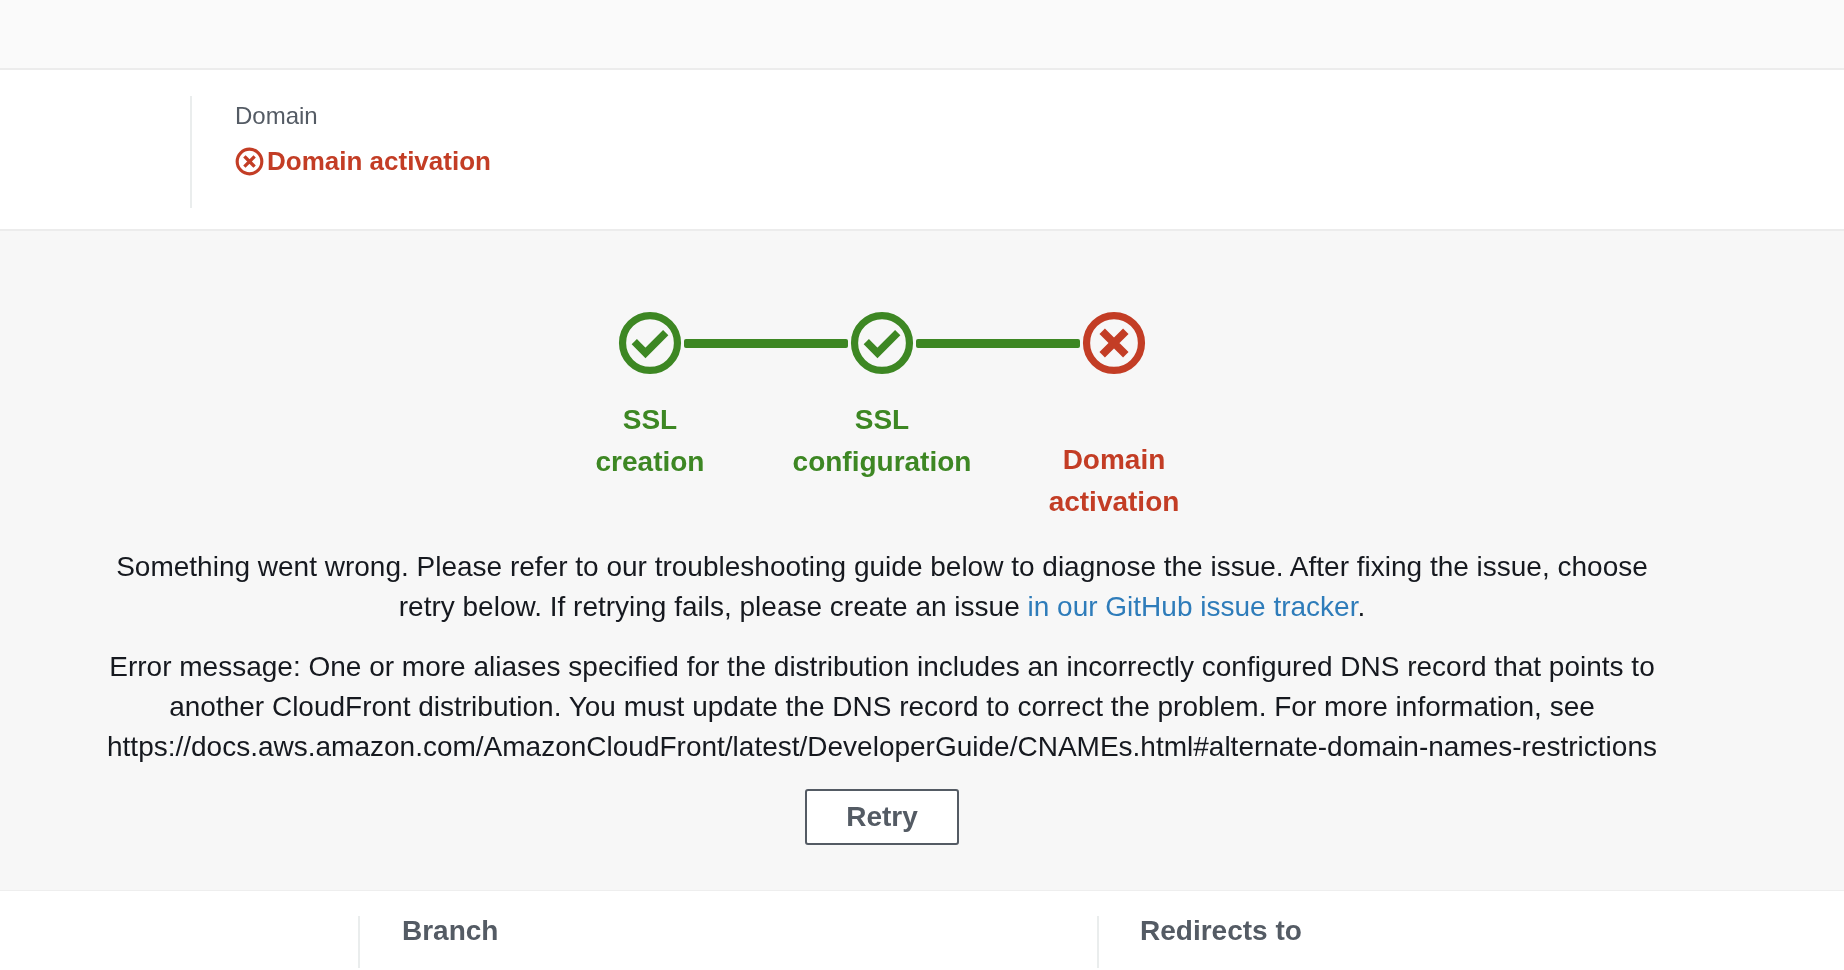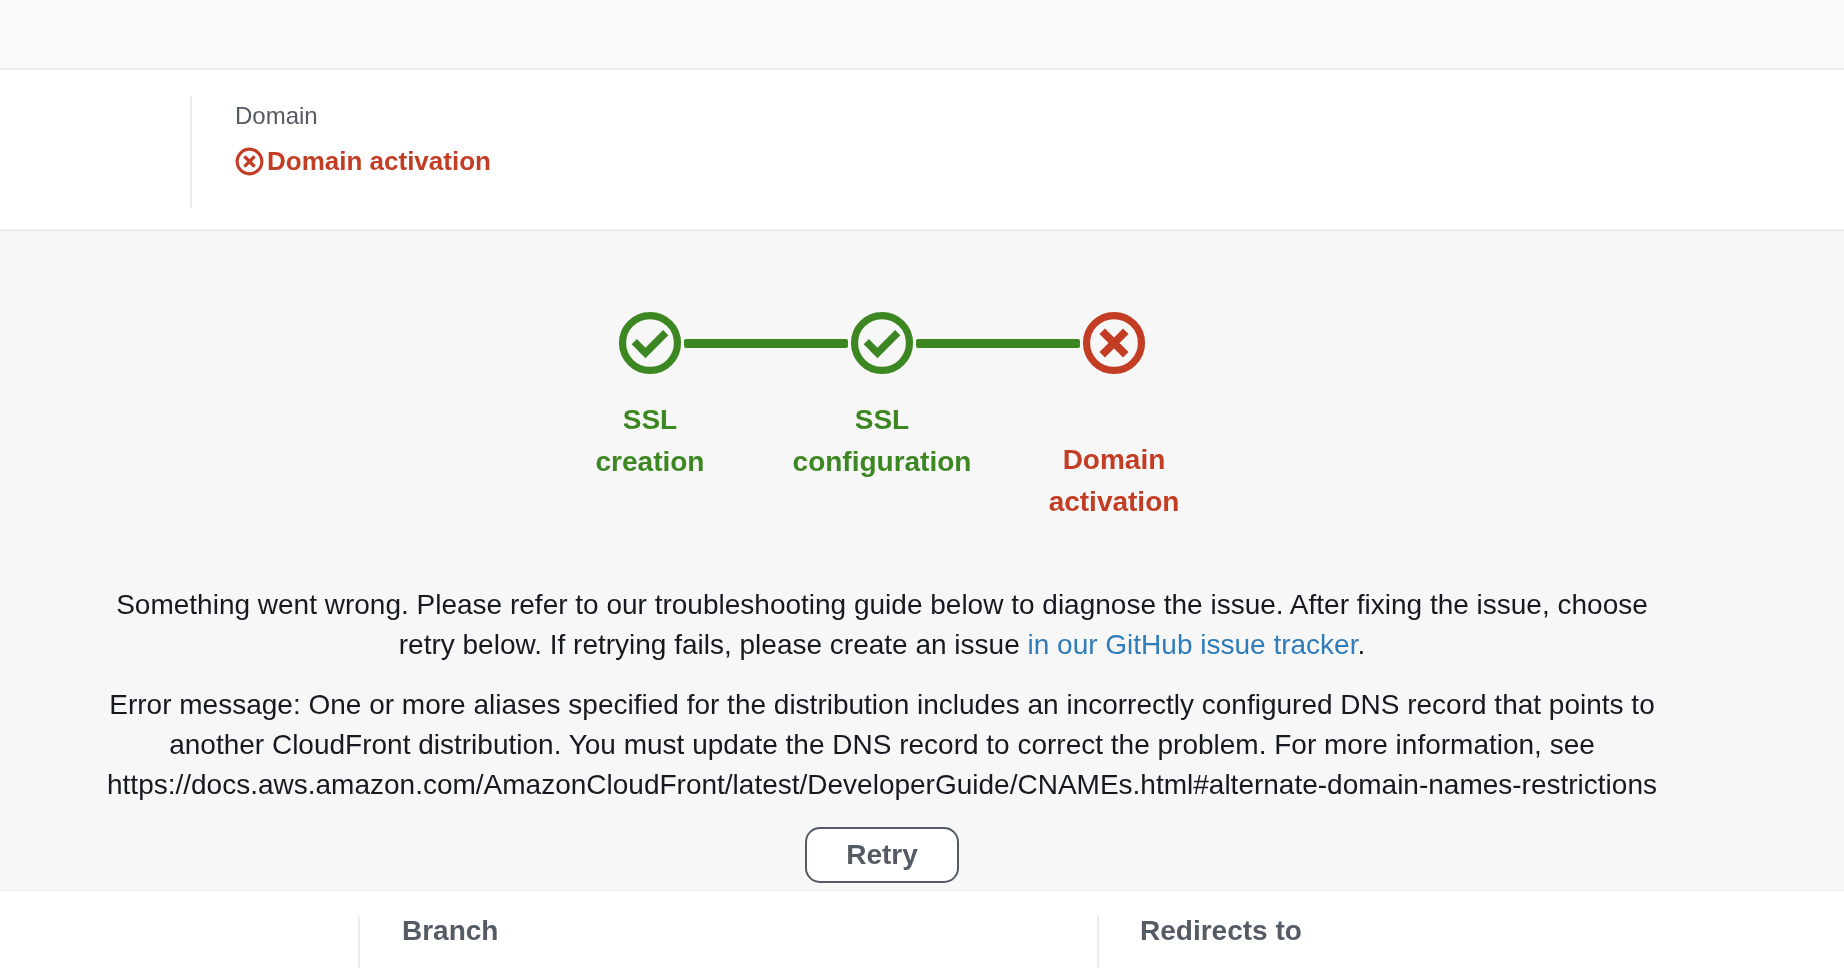--- a/index.html
+++ b/index.html
@@ -102,38 +102,38 @@
   .connector-2 { left: 382px; width: 164px; }
 
   
   .msg {
     text-align: center;
     font-size: 28px;
     line-height: 40px;
     color: #16191f;
     overflow-wrap: break-word;
   }
-  .msg-intro { margin-top: 62px; }
+  .msg-intro { margin-top: 24px; }
   .msg-error { margin-top: 20px; }
   .msg a {
     color: #2e7cba;
     text-decoration: none;
     cursor: pointer;
   }
 
   
   .retry-row { text-align: center; margin-top: 22px; }
   .retry-button {
     display: inline-block;
     min-width: 154px;
     height: 56px;
     padding: 0 32px;
     background: #ffffff;
     border: 2px solid #545b64;
-    border-radius: 15px;
+    border-radius: 3px;
     color: #545b64;
     font-family: inherit;
     font-size: 28px;
     font-weight: bold;
     line-height: 52px;
     cursor: pointer;
   }
 
   
   .table-section {

